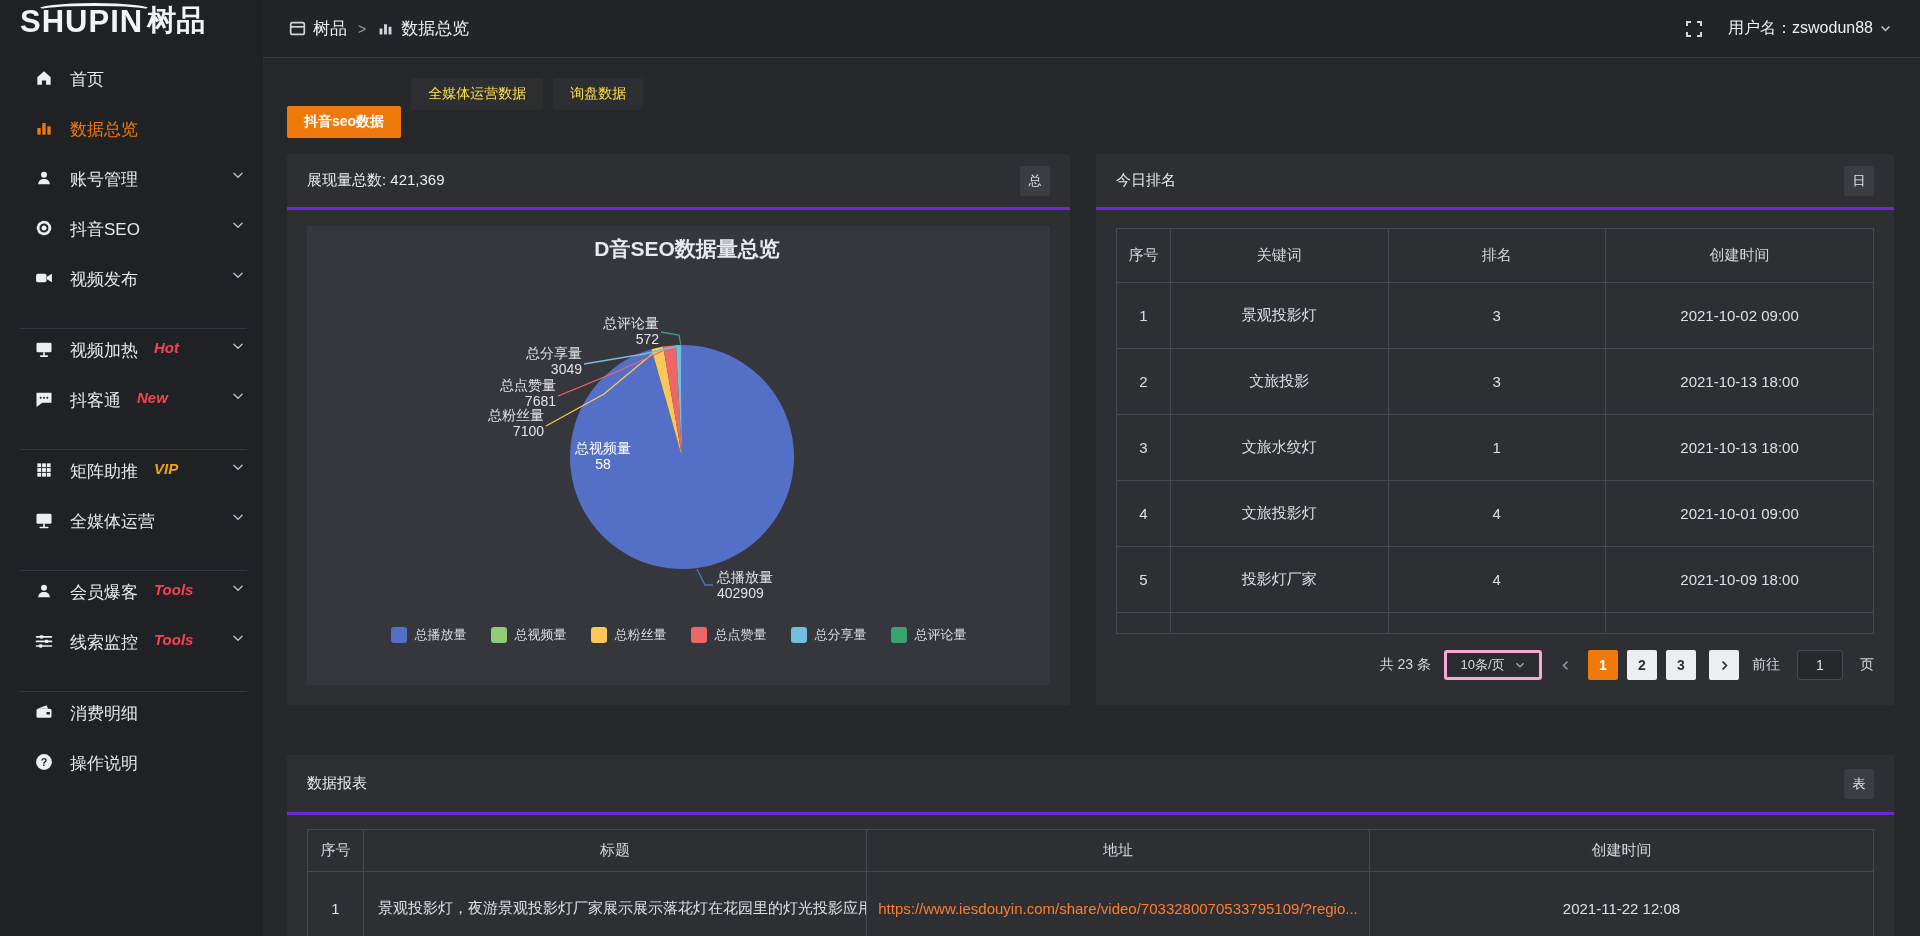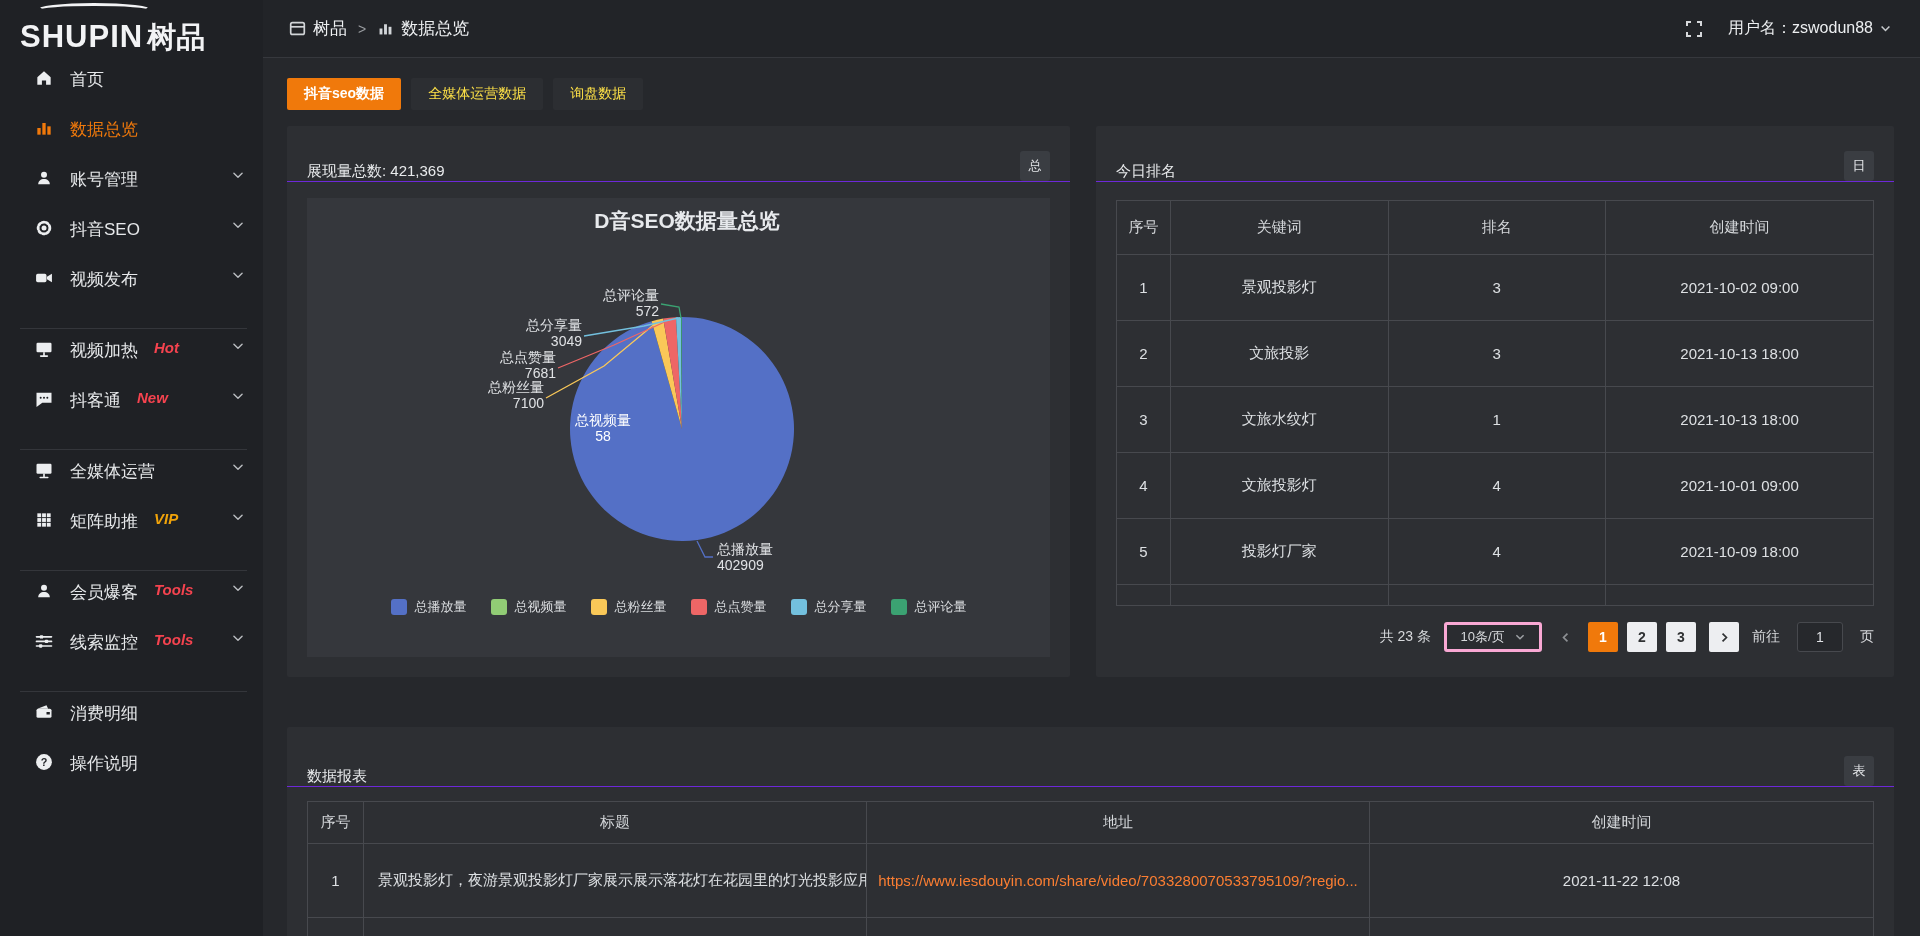--- a/index.html
+++ b/index.html
@@ -3,21 +3,21 @@
 <meta charset="utf-8">
 <style>
   * { box-sizing:border-box; margin:0; padding:0; }
   html,body { width:1920px; height:936px; overflow:hidden; }
   body { display:flex; background:#26282c; color:#dfe1e5;
          font-family:"Liberation Sans","DejaVu Sans",sans-serif; }
   svg { display:block; }
 
   
   .sidebar { width:263px; min-width:263px; background:#1f2125; height:100%; }
-  .logo { height:58px; display:flex; align-items:flex-end; padding:6px 0 6px 20px; position:relative; cursor:pointer; }
+  .logo { height:58px; display:flex; padding:6px 0 6px 20px; position:relative; cursor:pointer; }
   .logo-arc { position:absolute; top:3px; left:36px; width:116px; height:14px;
               border:3px solid transparent; border-top:3px solid #f2f3f5; border-radius:50%; }
   .logo-en { font-size:31px; font-weight:800; letter-spacing:1px; color:#f2f3f5; line-height:1; }
   .logo-cn { font-size:29px; font-weight:800; color:#f2f3f5; line-height:1; margin-left:4px; }
   .menu { padding-top:10px; }
   .menu-item { height:50px; display:flex; padding:0 18px 0 34px;
                font-size:17px; color:#e6e8ea; cursor:pointer; }
   .menu-item .mi-icon { width:20px; height:20px; margin-right:16px; flex:none; color:#eceef0; }
   .menu-item.active, .menu-item.active .mi-icon { color:#f0790b; }
   .mi-badge { font-style:italic; font-weight:bold; font-size:15px; margin-left:16px; }
@@ -36,27 +36,27 @@
   .fullscreen-btn { width:20px; height:20px; color:#d6d8db; cursor:pointer; }
   .userbox { display:flex; align-items:center; gap:6px; font-size:16px; color:#eceef0; cursor:pointer; }
   .userbox .uchev { width:13px; height:13px; color:#c7cacd; }
 
   .content { flex:1; padding:20px 26px 0 24px; overflow:hidden; }
 
   
   .tabs { display:flex; gap:10px; }
   .tab { height:32px; padding:0 17px; display:flex; align-items:center; font-size:14px;
          background:#2c2e32; color:#fde047; border-radius:2px; cursor:pointer; }
-  .tab.active { background:#f0790b; color:#fff; font-weight:bold; }
+  .tab.active { background:#f0790b; color:#fff; font-weight:bold;margin-top:28px; }
 
   
   .cards-row { display:flex; gap:26px; margin-top:16px; height:551px; }
   .card { background:#2d2f33; border-radius:2px; display:flex; flex-direction:column; overflow:hidden; }
-  .card-head { height:56px; min-height:56px; display:flex; align-items:flex-end;
-               padding:0 20px; border-bottom:1px solid #6d28d9; font-size:15px; color:#e9ebed; }
+  .card-head { height:56px; min-height:56px; display:flex; align-items:center;
+               padding:0 20px; border-bottom:3px solid #6d28d9; font-size:15px; color:#e9ebed; }
   .corner-btn { margin-left:auto; width:30px; height:30px; background:#3a3d42; border-radius:3px;
                 display:flex; align-items:center; justify-content:center; font-size:13px;
                 color:#e4e6e9; cursor:pointer; }
 
   .card.overview { width:783px; }
   .chart-panel { margin:16px 20px 20px; background:#35373c; flex:1; display:flex;
                  flex-direction:column; align-items:center; }
   .legend { display:flex; gap:24px; margin-top:4px; }
   .legend-item { display:flex; align-items:center; gap:8px; font-size:13px; color:#dcdee1; cursor:pointer; }
   .legend-swatch { width:16px; height:16px; border-radius:3px; }
@@ -209,49 +209,49 @@
         <span class="mi-chevron">
           <svg viewBox="0 0 24 24" width="100%" height="100%" fill="none" stroke="currentColor" stroke-width="2" stroke-linejoin="round" stroke-linecap="round">
             <path d="M5 9l7 7 7-7" stroke-width="2.4"></path>
           </svg>
         </span>
       </div>
       <div class="menu-divider"></div>
       <div class="menu-item">
         <span class="mi-icon">
           <svg viewBox="0 0 24 24" width="100%" height="100%" fill="none" stroke="currentColor" stroke-width="2" stroke-linejoin="round" stroke-linecap="round">
-            <rect x="3" y="4.5" width="18" height="12" rx="1.5" fill="currentColor" stroke="none"></rect>
-            <path d="M12 17v3.5M7.5 21h9"></path>
-          </svg>
-        </span>
-        <span>全媒体运营</span>
-        <span class="mi-chevron">
-          <svg viewBox="0 0 24 24" width="100%" height="100%" fill="none" stroke="currentColor" stroke-width="2" stroke-linejoin="round" stroke-linecap="round">
-            <path d="M5 9l7 7 7-7" stroke-width="2.4"></path>
-          </svg>
-        </span>
-      </div>
-      <div class="menu-item">
-        <span class="mi-icon">
-          <svg viewBox="0 0 24 24" width="100%" height="100%" fill="none" stroke="currentColor" stroke-width="2" stroke-linejoin="round" stroke-linecap="round">
             <g fill="currentColor" stroke="none">
               <rect x="4" y="4" width="4.6" height="4.6"></rect>
               <rect x="9.7" y="4" width="4.6" height="4.6"></rect>
               <rect x="15.4" y="4" width="4.6" height="4.6"></rect>
               <rect x="4" y="9.7" width="4.6" height="4.6"></rect>
               <rect x="9.7" y="9.7" width="4.6" height="4.6"></rect>
               <rect x="15.4" y="9.7" width="4.6" height="4.6"></rect>
               <rect x="4" y="15.4" width="4.6" height="4.6"></rect>
               <rect x="9.7" y="15.4" width="4.6" height="4.6"></rect>
               <rect x="15.4" y="15.4" width="4.6" height="4.6"></rect>
             </g>
           </svg>
         </span>
         <span>矩阵助推</span>
         <span class="mi-badge" style="color:#f0a30a">VIP</span>
+        <span class="mi-chevron">
+          <svg viewBox="0 0 24 24" width="100%" height="100%" fill="none" stroke="currentColor" stroke-width="2" stroke-linejoin="round" stroke-linecap="round">
+            <path d="M5 9l7 7 7-7" stroke-width="2.4"></path>
+          </svg>
+        </span>
+      </div>
+      <div class="menu-item">
+        <span class="mi-icon">
+          <svg viewBox="0 0 24 24" width="100%" height="100%" fill="none" stroke="currentColor" stroke-width="2" stroke-linejoin="round" stroke-linecap="round">
+            <rect x="3" y="4.5" width="18" height="12" rx="1.5" fill="currentColor" stroke="none"></rect>
+            <path d="M12 17v3.5M7.5 21h9"></path>
+          </svg>
+        </span>
+        <span>全媒体运营</span>
         <span class="mi-chevron">
           <svg viewBox="0 0 24 24" width="100%" height="100%" fill="none" stroke="currentColor" stroke-width="2" stroke-linejoin="round" stroke-linecap="round">
             <path d="M5 9l7 7 7-7" stroke-width="2.4"></path>
           </svg>
         </span>
       </div>
       <div class="menu-divider"></div>
       <div class="menu-item">
         <span class="mi-icon">
           <svg viewBox="0 0 24 24" width="100%" height="100%" fill="none" stroke="currentColor" stroke-width="2" stroke-linejoin="round" stroke-linecap="round">

